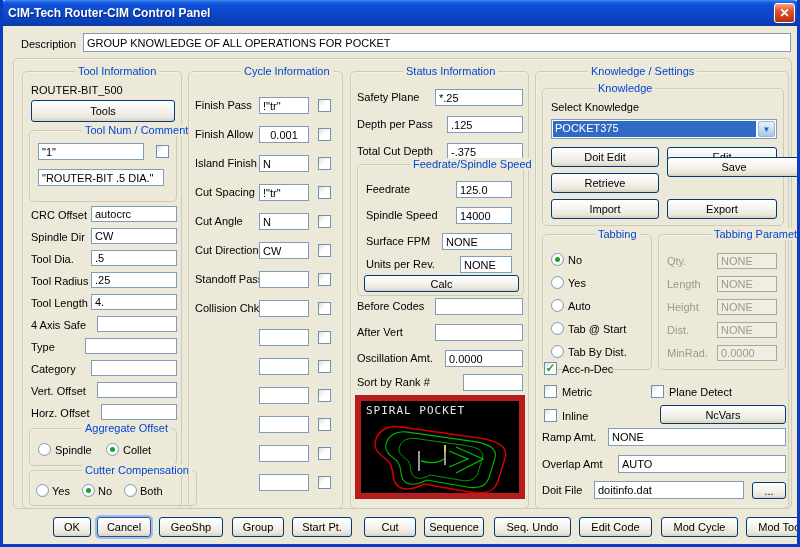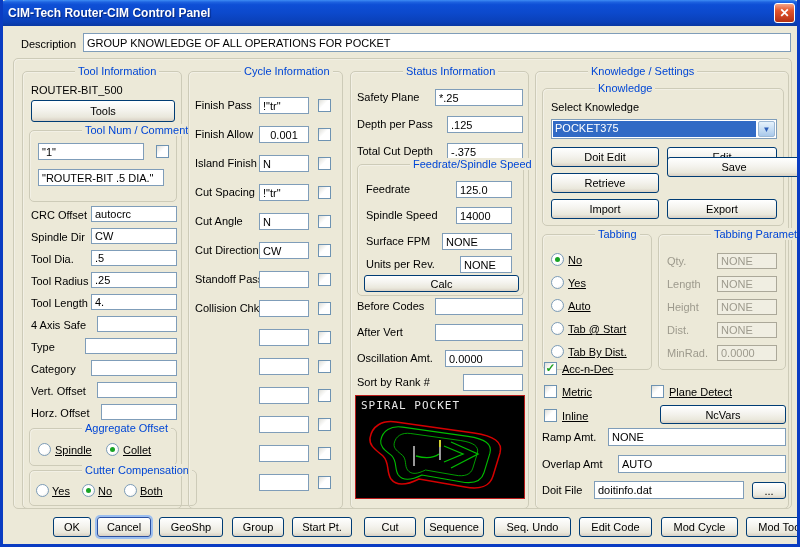--- a/index.html
+++ b/index.html
@@ -34,27 +34,27 @@
             font-family:"Liberation Sans",sans-serif; font-size:11px; color:#000;
             text-align:center; cursor:default; }
   .xp-btn.focused { box-shadow:0 0 0 2px #9CBFF0; border-color:#2A50A0; }
   .cb { position:absolute; width:13px; height:13px; border:1px solid #6E93B2;
         background:linear-gradient(135deg,#DEDED8 0%,#FFFFFF 45%); font-size:12px;
         line-height:11px; font-weight:bold; color:#21A121; text-align:center; }
   .radio { position:absolute; width:13px; height:13px; border-radius:50%;
            border:1px solid #7C9CB8; background:radial-gradient(circle at 35% 35%,#FFFFFF 55%,#E2E2DC); }
   .radio.sel::after { content:""; position:absolute; left:3px; top:3px; width:5px; height:5px;
                       border-radius:50%; background:#19A325; }
-  .rlbl { position:absolute; white-space:nowrap;text-decoration:underline; }
+  .rlbl { position:absolute; white-space:nowrap; }
   .combo { position:absolute; height:20px; border:1px solid #7F9DB9; background:#fff; display:flex; }
   .combo-sel { flex:1; margin:1px; background:#316AC5; color:#fff; padding:1px 2px; overflow:hidden; }
   .combo-arrow { width:17px; margin:1px; border:1px solid #9DB9D5; border-radius:2px;
                  background:linear-gradient(180deg,#E6F2FC 0%,#C2DAF2 60%,#A8C8EA 100%);
                  color:#2A5CB8; font-size:8px; display:flex; align-items:center; justify-content:center; }
-  .preview { position:absolute; background:#000; border:1px solid #b91c1c; overflow:hidden; }
+  .preview { position:absolute; background:#000; border:6px solid #b91c1c; overflow:hidden; }
   .preview-caption { position:absolute; left:5px; top:3px; color:#E8E8E8;
                      font-family:"DejaVu Sans Mono",monospace; font-size:11px; letter-spacing:1px; }
   .footer-btn { top:491px;margin-left:32px; }
 </style>
 </head>
 <body>
 
 <div class="window">
   <div class="titlebar">
     <span class="title">CIM-Tech Router-CIM Control Panel</span>

